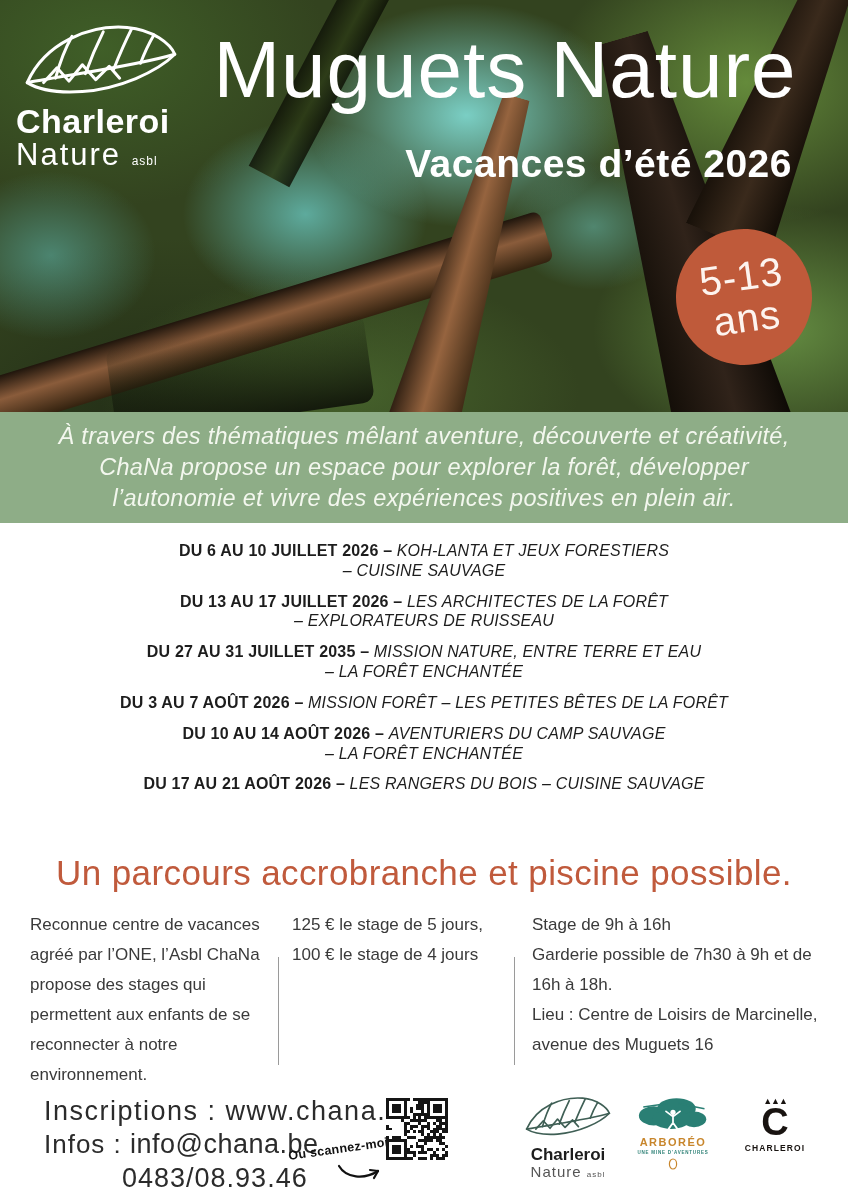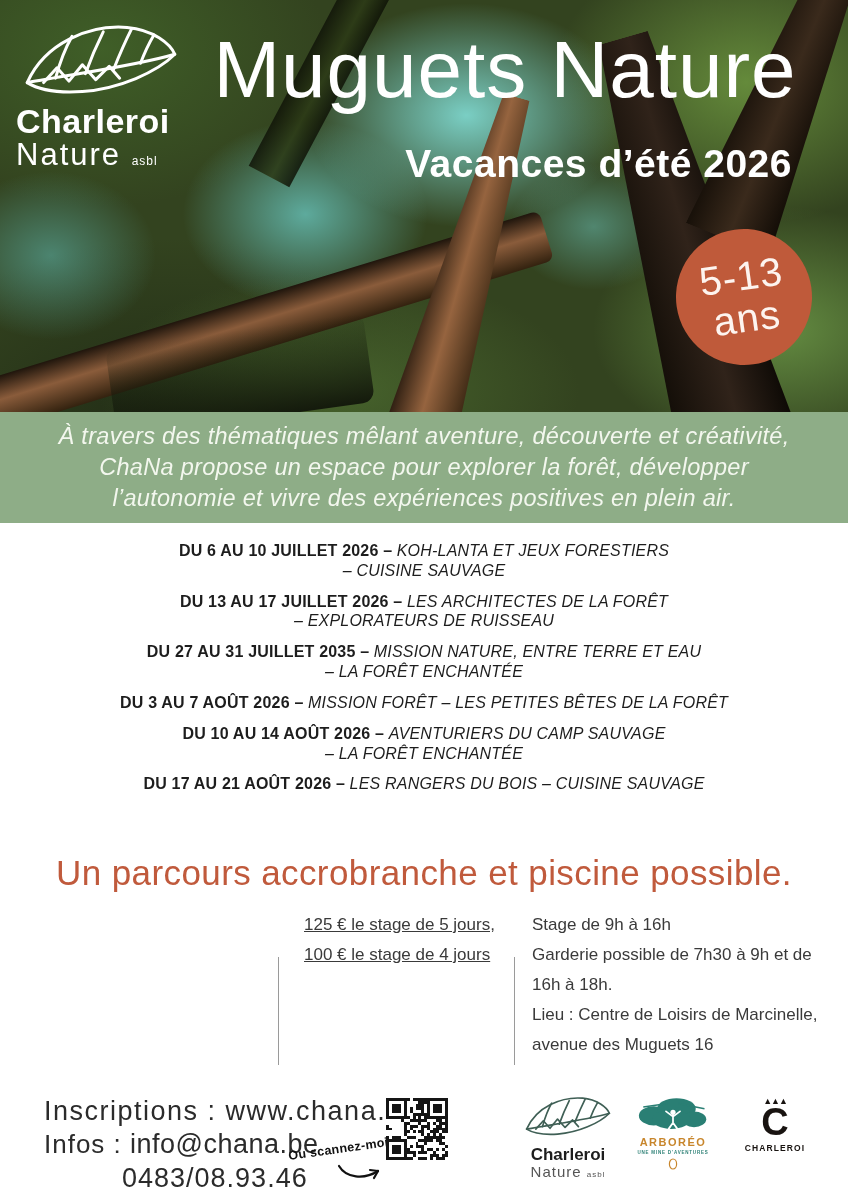--- a/index.html
+++ b/index.html
@@ -89,21 +89,21 @@
   .highlight {
     position:absolute; left:0; top:853px; width:848px; height:46px;
     color:#c05a3c; font-size:35px; font-weight:400; letter-spacing:.4px;
     text-align:center;
   }
 
   
   .info { position:absolute; left:0; top:905px; width:848px; height:185px; color:#3a3a3a; }
   .info p { font-size:17px; line-height:30px; }
   .col-about   { position:absolute; left:30px;  top:5px; width:232px; }
-  .col-pricing { position:absolute; left:304px; top:5px; width:212px;text-decoration:underline; }
+  .col-pricing { position:absolute; left:292px; top:5px; width:212px; }
   .col-schedule{ position:absolute; left:532px; top:5px; width:300px; }
   .vdiv { position:absolute; width:0; border-left:1.5px solid #9a9a9a; top:52px; height:108px; }
   .vdiv-1 { left:278px; } .vdiv-2 { left:514px; }
 
   
   .footer { position:absolute; left:0; top:1090px; width:848px; height:109px; }
   .contact { position:absolute; left:44px; top:8px; color:#2b2b2b; font-weight:300; }
   .contact .c1 { font-size:27px; letter-spacing:1.5px; line-height:1.0; }
   .contact .c2 { font-size:26px; letter-spacing:1px; line-height:1.0; margin-top:6px; }
   .contact .c2 .val { font-size:27px; letter-spacing:.5px; }
@@ -197,20 +197,23 @@
     </div>
     <div class="session">
       <span class="dates">DU 17 AU 21 AOÛT 2026 –</span>
       <span class="themes">LES RANGERS DU BOIS – CUISINE SAUVAGE</span>
     </div>
   </div>
 
   <div class="highlight">Un parcours accrobranche et piscine possible.</div>
 
   <div class="info">
+    <div class="col-about">
+      <p>Reconnue centre de vacances agréé par l’ONE, l’Asbl ChaNa propose des stages qui permettent aux enfants de se reconnecter à notre environnement.</p>
+    </div>
     <div class="vdiv vdiv-1"></div>
     <div class="col-pricing">
       <p>125 € le stage de 5 jours,</p>
       <p>100 € le stage de 4 jours</p>
     </div>
     <div class="vdiv vdiv-2"></div>
     <div class="col-schedule">
       <p>Stage de 9h à 16h</p>
       <p>Garderie possible de 7h30 à 9h et  de 16h à 18h.</p>
       <p>Lieu : Centre de Loisirs de Marcinelle, avenue des Muguets 16</p>

